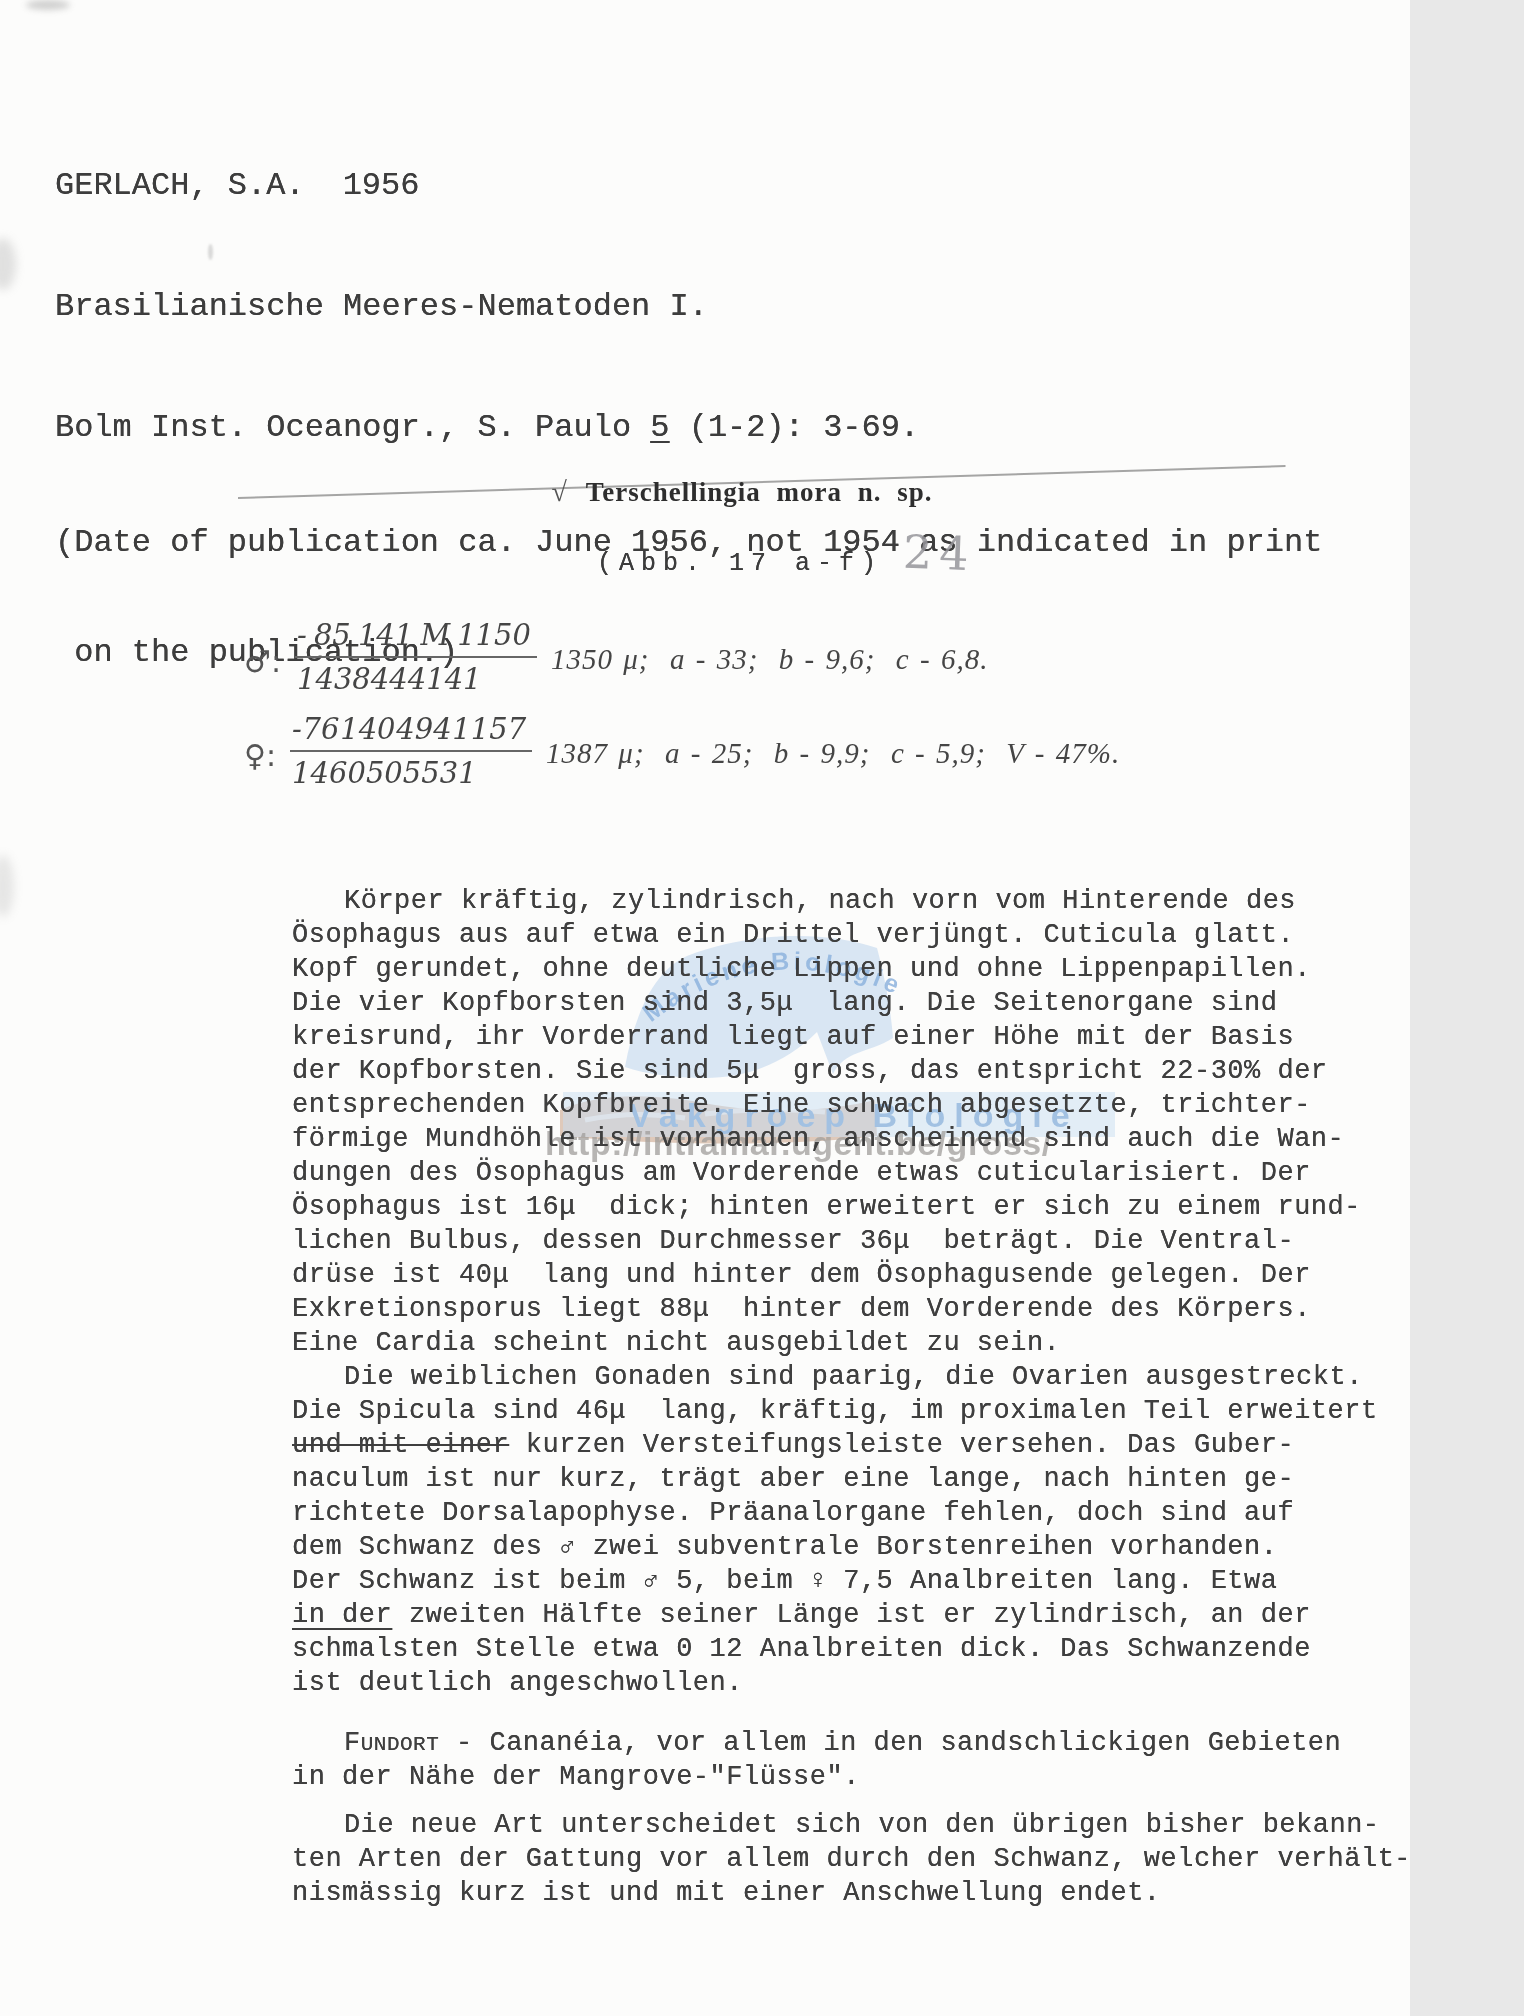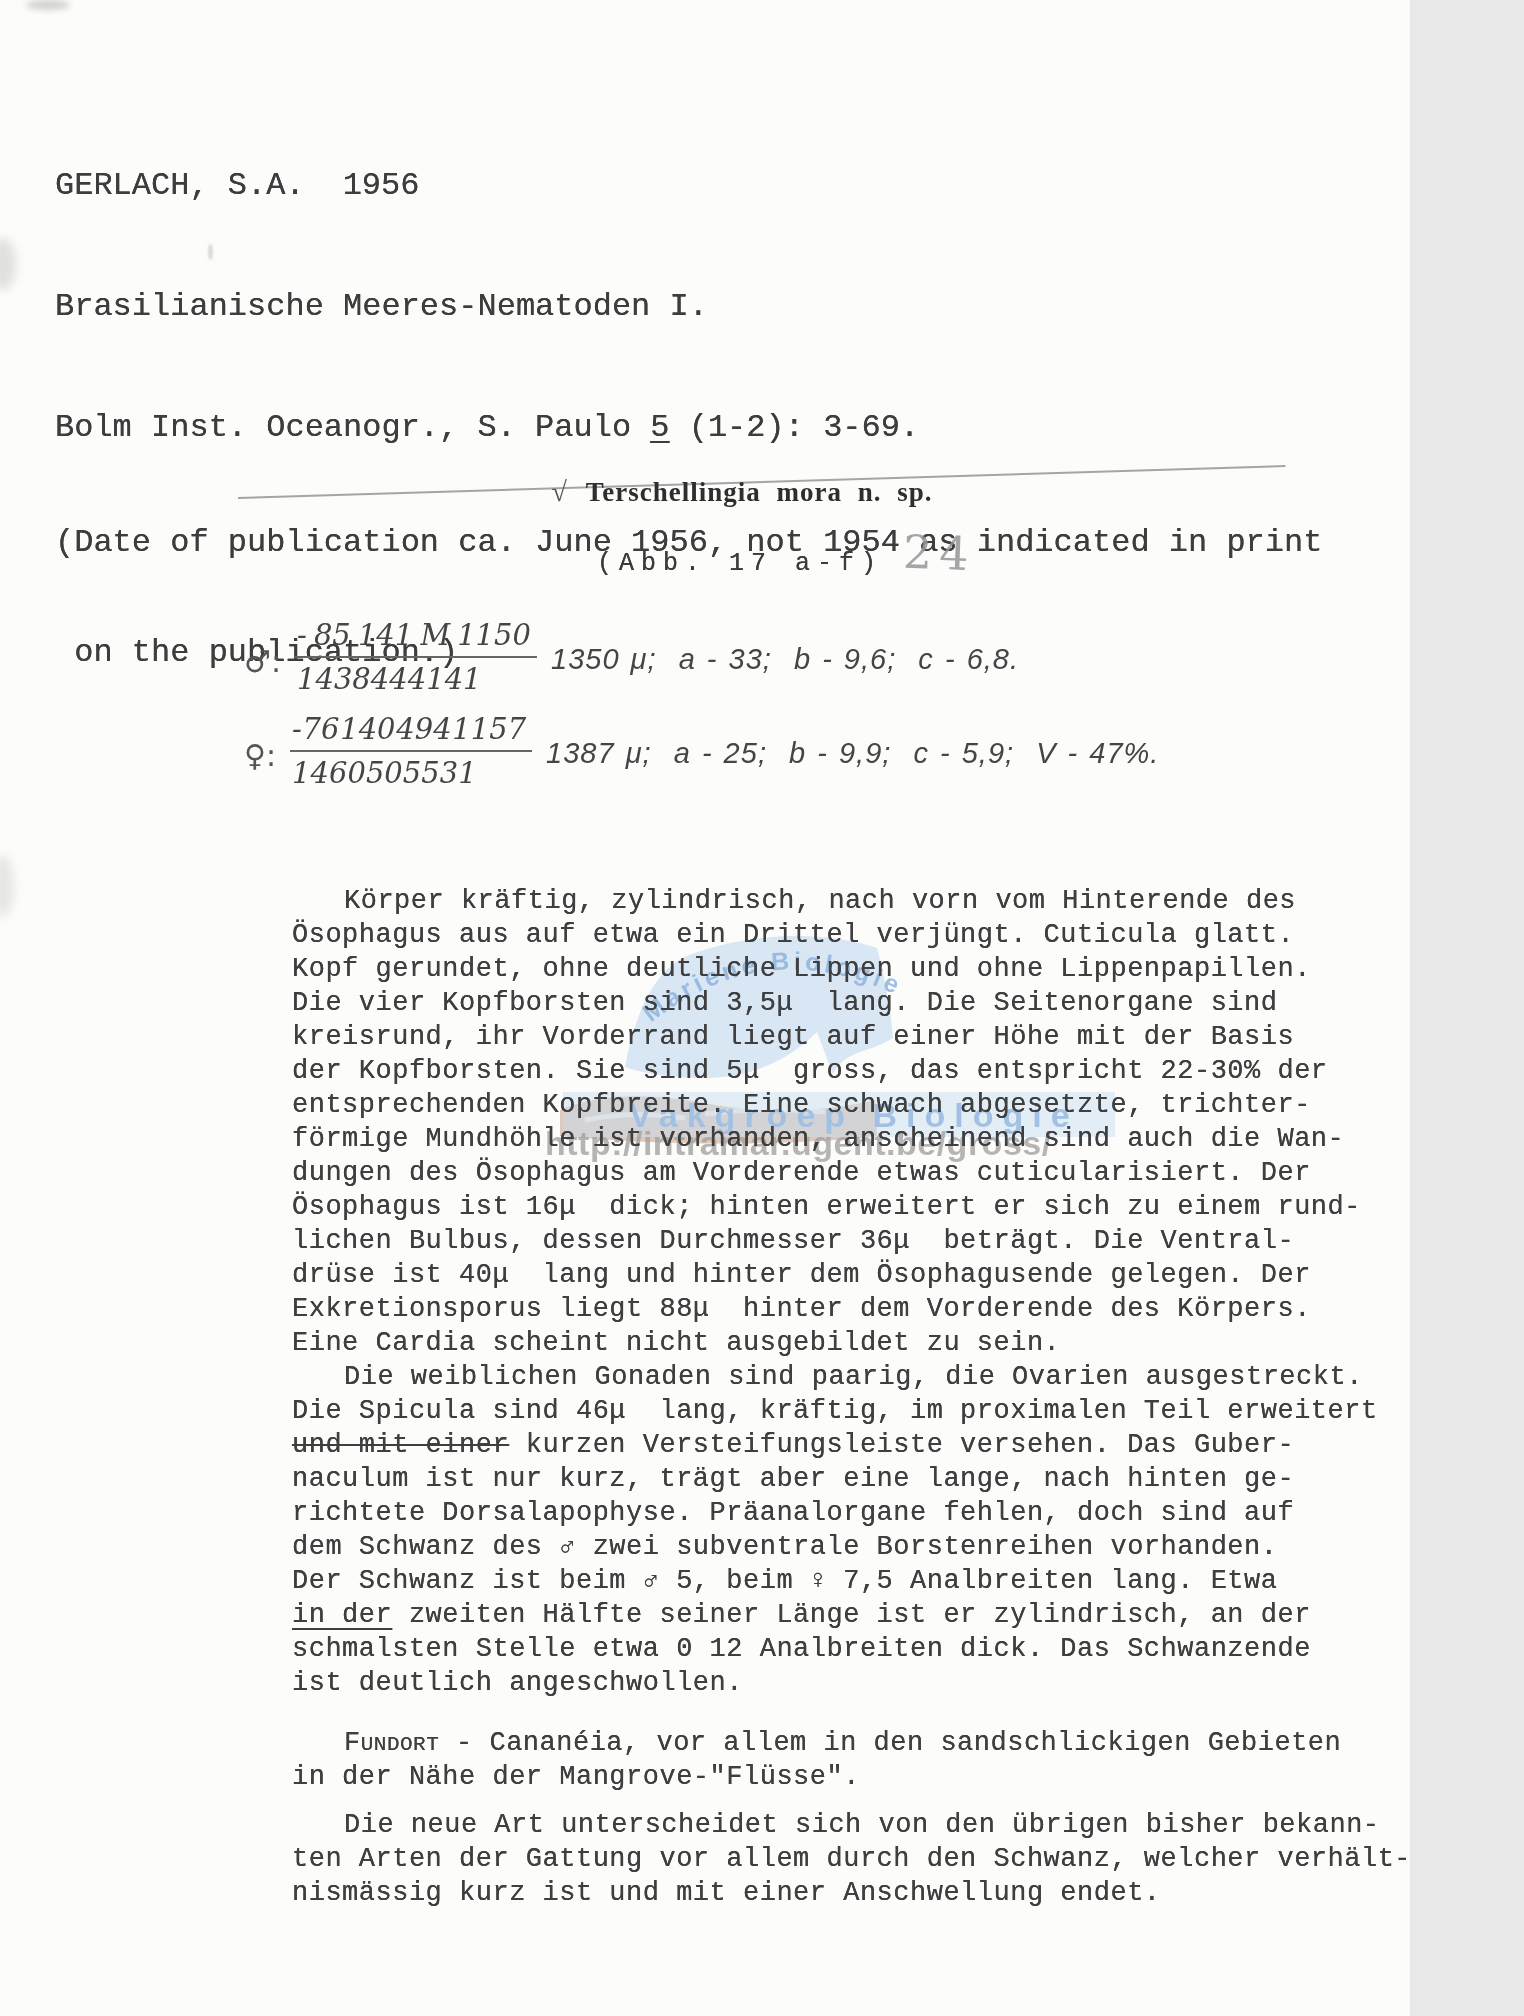--- a/index.html
+++ b/index.html
@@ -33,21 +33,21 @@
   
   .formula{position:absolute;left:244px;display:flex;gap:14px;color:#454545;z-index:2;}
   .f-male{top:618px;}
   .f-female{top:712px;}
   .f-sym{font-family:"DejaVu Sans",sans-serif;font-size:30px;color:#555;
          align-self:center;margin-top:8px;}
   .frac{width:242px;font-family:"DejaVu Serif",serif;font-style:italic;font-size:29px;}
   .num{display:flex;justify-content:space-between;border-bottom:2px solid #666;
        padding:0 6px 4px 2px;}
   .den{display:flex;padding:4px 12px 0 2px;}
-  .f-rest{font-family:Liberation Sans, sans-serif;font-style:italic;font-size:29px;
+  .f-rest{font-family:Liberation Serif, serif;font-style:italic;font-size:29px;
           align-self:center;margin-top:4px;letter-spacing:1px;word-spacing:2px;white-space:pre;}
 
   
   .body-text{position:absolute;left:245px;top:884px;font-size:27px;letter-spacing:0.5px;
              white-space:pre;z-index:2;color:#3f3f3f;margin-left:47px;}
   .bline{line-height:34px;height:34px;text-shadow:0 0 0.6px currentColor;}
   .ind{padding-left:52px;}
   .gap-lg{margin-top:26px;}
   .gap-sm{margin-top:14px;}
   .strike{text-decoration:line-through;text-decoration-thickness:2px;}

